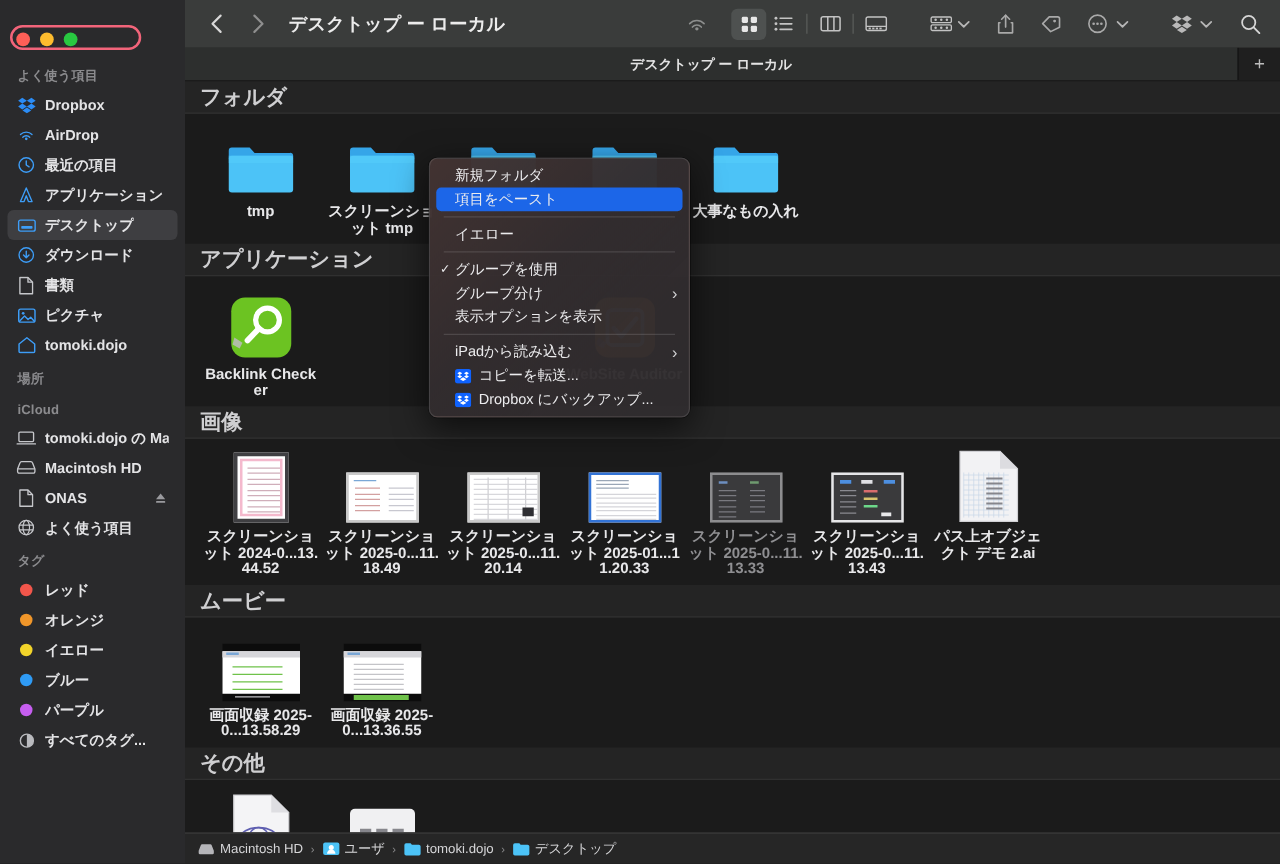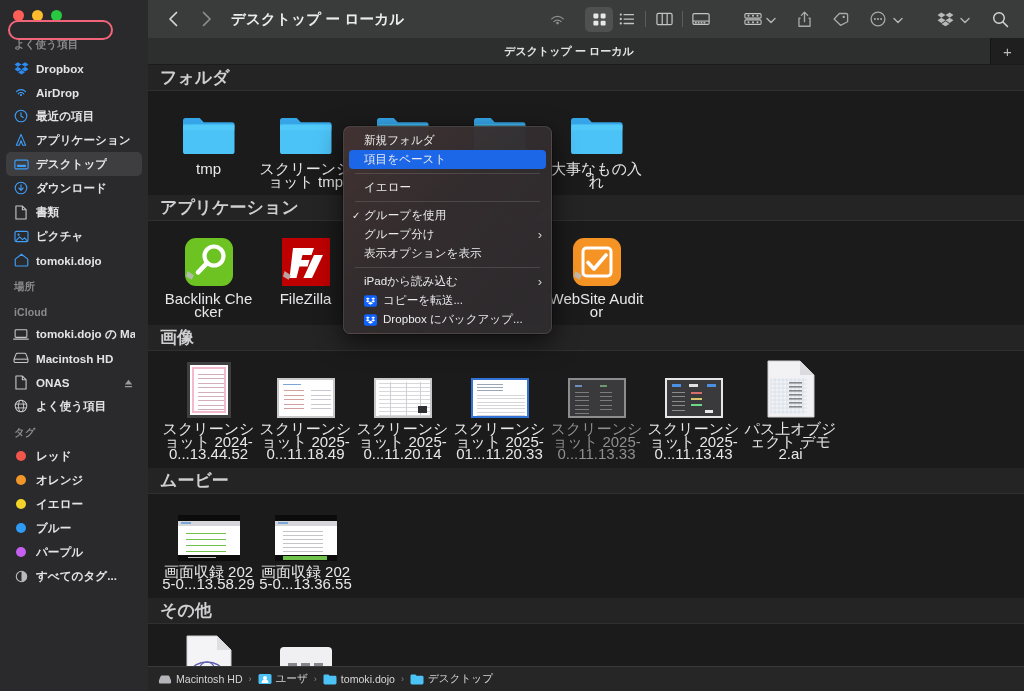--- a/index.html
+++ b/index.html
@@ -8,21 +8,21 @@
     background: #1e1e1e; overflow: hidden;
     font-family: "Liberation Sans", "DejaVu Sans", sans-serif;
     -webkit-font-smoothing: antialiased;
   }
   #window { position: relative; width: 1024px; height: 691px; display: flex; background:#232323; }
 
   
   #sidebar {
     width: 148px; height: 691px; flex: 0 0 148px;
     background: #2a2a2c;
-    padding-top: 0; position: relative; z-index: 5;
+    padding-top: 16px; position: relative; z-index: 5;
     overflow: hidden;
   }
   #traffic { height: 30px; display: flex; align-items: center; padding-left: 13px; gap: 8px; }
   .light { width: 11px; height: 11px; border-radius: 50%; }
   .l-red { background: #ff5f57; }
   .l-yel { background: #febc2e; }
   .l-grn { background: #28c840; }
 
   .sb-head {
     font-size: 10.5px; color: #8b8b8e; font-weight: 700;
@@ -93,22 +93,22 @@
   .grp-body { padding: 8px 0 2px 0; }
   .row {
     display: flex; padding-left: 12px; gap: 0;
   }
   .item {
     width: 97px; flex: 0 0 97px; display: flex; flex-direction: column;
     align-items: center; padding-top: 3px; padding-bottom: 5px;
   }
   .item-ico { height: 56px; display: flex; align-items: flex-end; justify-content: center; position: relative; }
   .item-lbl {
-    margin-top: 5px; font-size: 15px; color: #e8e8ea; text-align: center;
-    line-height: 12.5px; font-weight: 400; width: 95px; word-break: break-all;
+    margin-top: 5px; font-size: 12px; color: #e8e8ea; text-align: center;
+    line-height: 12.5px; font-weight: 700; width: 95px; word-break: break-all;
   }
   .item-lbl.dim { color: #8f8f92; }
   .dbx-badge { position: absolute; left: 2px; bottom: 1px; }
 
   
   .thumb {
     background: #fff; border: 2.5px solid #c9c9c9;
     display: block;
   }
   .thumb.dk { background: #3a3a3c; border-color: #8d8d8f; }
@@ -542,33 +542,20 @@
                 <svg width="52" height="52" viewBox="0 0 52 52">
     <rect x="2" y="2" width="48" height="48" rx="11" fill="#6cc322"></rect>
     <circle cx="31" cy="20" r="9.5" stroke="#fff" stroke-width="4.2" fill="none"></circle>
     <path d="M24.2 26.8 15 36.4" stroke="#fff" stroke-width="4.6" stroke-linecap="round"></path>
                 </svg>
                 <span class="dbx-badge"><svg width="14" height="14" viewBox="0 0 14 14">
                     <path d="M2.5 2 9 6.2l-2.3 4.6L1 7.6z" fill="#bcbcbc" opacity=".85"></path>
                   </svg></span>
               </div>
               <div class="item-lbl">Backlink Checker</div>
-            </div>
-            <div class="item">
-              <div class="item-ico">
-                <svg width="52" height="52" viewBox="0 0 52 52">
-    <rect x="2" y="2" width="48" height="48" fill="#bf0000"></rect>
-    <path d="M13 12h21l-2.5 7h-9l-1.3 5h8.4l-2 6.5h-8.2L16.5 42H9.5z" fill="#fff"></path>
-    <path d="M34 19h9l-11 23h-8.6z" fill="#fff"></path>
-                </svg>
-                <span class="dbx-badge"><svg width="14" height="14" viewBox="0 0 14 14">
-                    <path d="M2.5 2 9 6.2l-2.3 4.6L1 7.6z" fill="#bcbcbc" opacity=".85"></path>
-                  </svg></span>
-              </div>
-              <div class="item-lbl">FileZilla</div>
             </div>
             <div class="item">
               <div class="item-ico"></div>
               <div class="item-lbl"></div>
             </div>
             <div class="item">
               <div class="item-ico"></div>
               <div class="item-lbl"></div>
             </div>
             <div class="item">

